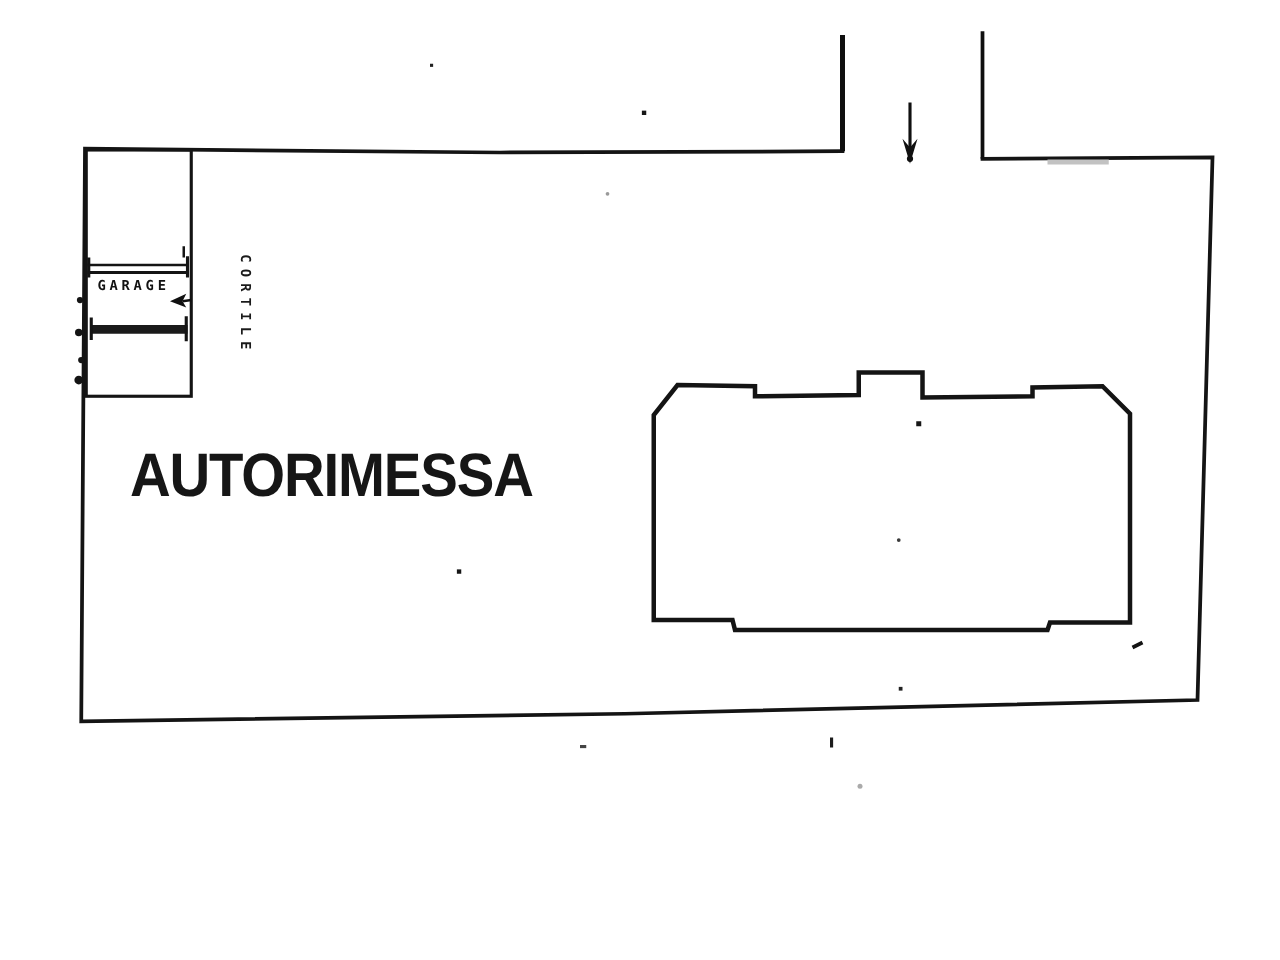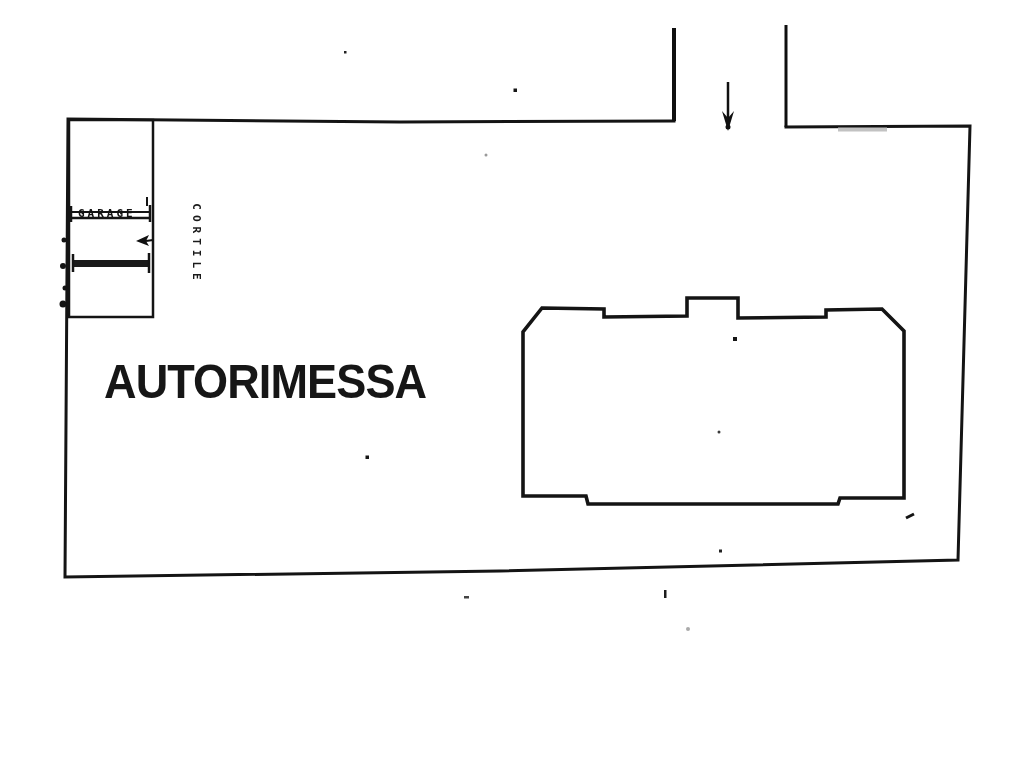--- a/index.html
+++ b/index.html
@@ -32,21 +32,21 @@
     letter-spacing: -1px;
     color: #161616;
     transform: scaleX(0.92);
     transform-origin: left center;
     white-space: nowrap;
     line-height: 1;
   }
   .label-garage {
     position: absolute;
     left: 78px;
-    top: 208px;
+    top: 223px;
     font-family: "DejaVu Sans Mono", monospace;
     font-weight: bold;
     font-size: 11px;
     letter-spacing: 3px;
     color: #121212;
     white-space: nowrap;
     line-height: 1;
   }
   .label-cortile {
     position: absolute;

